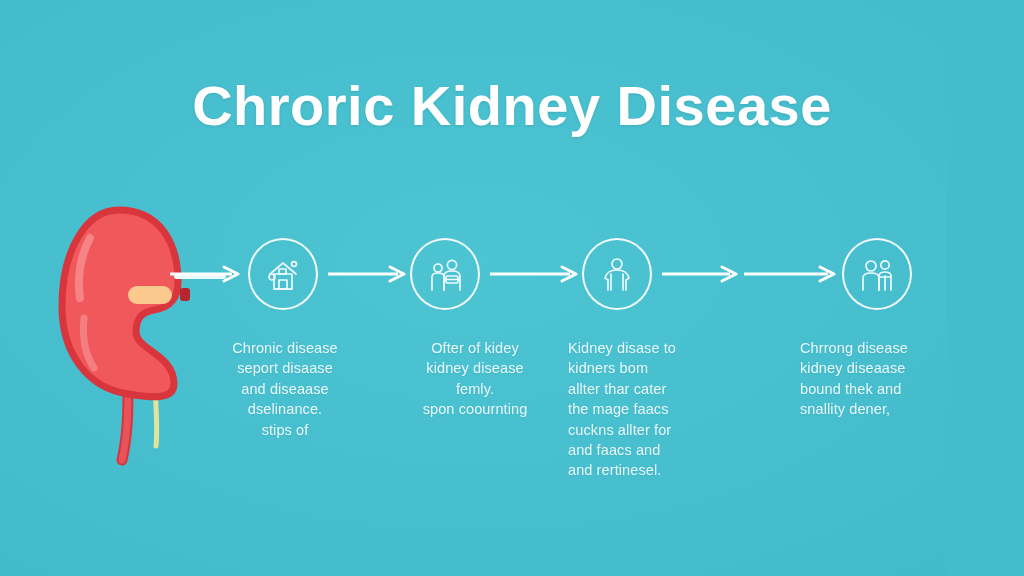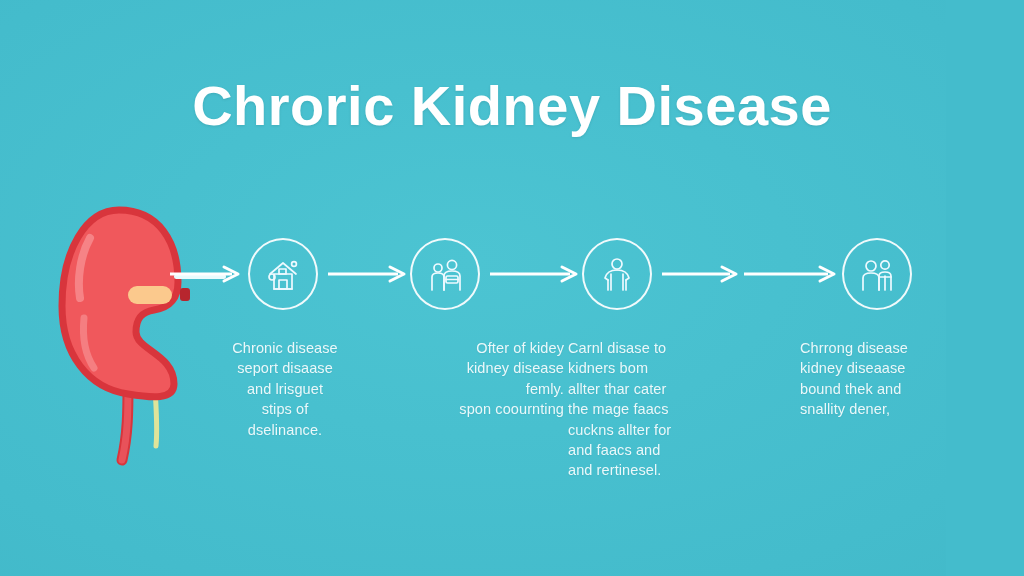--- a/index.html
+++ b/index.html
@@ -90,21 +90,21 @@
     width: 178px;
     font-size: 14.5px;
     line-height: 20.4px;
     color: #eaf8fa;
     letter-spacing: 0.1px;
     text-shadow: 0 1px 2px rgba(0,0,0,0.06);
     user-select: none;
   }
   .caption-col .line { display: block; white-space: nowrap; }
   .col-1 { left: 0px;   text-align: center; }
-  .col-2 { left: 190px; text-align: right; }
+  .col-2 { left: 190px; text-align: center; }
   .col-3 { left: 372px; text-align: left; }
   .col-4 { left: 604px; text-align: left; }
 </style>
 </head>
 <body>
 
 <div id="infographic">
 
   <div class="title">Chroric Kidney Disease</div>
 
@@ -226,34 +226,34 @@
       </span>
     </div>
 
   </div>
 
   <div class="captions">
 
     <div class="caption-col col-1">
       <span class="line">Chronic disease</span>
       <span class="line">seport disaase</span>
-      <span class="line">and  lrisguet</span>
+      <span class="line">and  diseaase</span>
+      <span class="line">dselinance.</span>
       <span class="line">stips of</span>
-      <span class="line">dselinance.</span>
     </div>
 
     <div class="caption-col col-2">
       <span class="line">Ofter of kidey</span>
       <span class="line">kidney disease</span>
       <span class="line">femly.</span>
       <span class="line">spon coournting</span>
     </div>
 
     <div class="caption-col col-3">
-      <span class="line">Carnl disase to</span>
+      <span class="line">Kidney disase to</span>
       <span class="line">kidners bom</span>
       <span class="line">allter thar cater</span>
       <span class="line">the mage faacs</span>
       <span class="line">cuckns allter for</span>
       <span class="line">and faacs and</span>
       <span class="line">and rertinesel.</span>
     </div>
 
     <div class="caption-col col-4">
       <span class="line">Chrrong disease</span>

